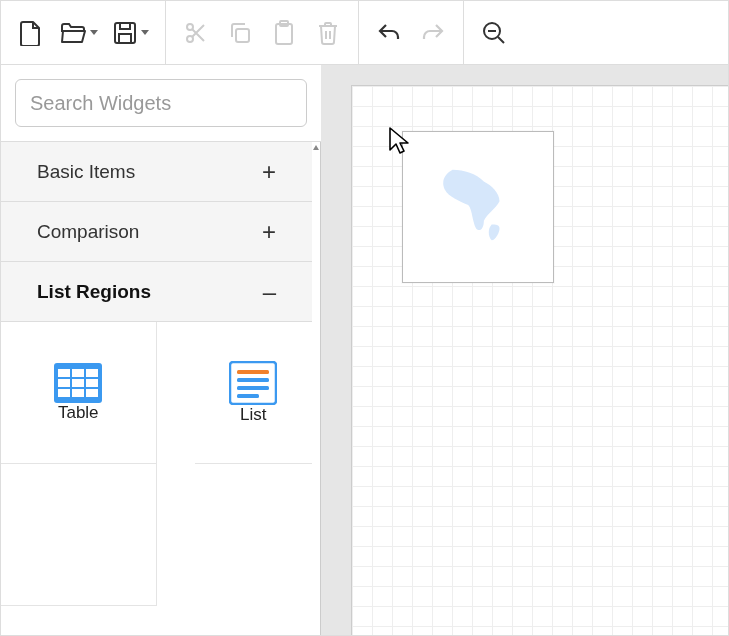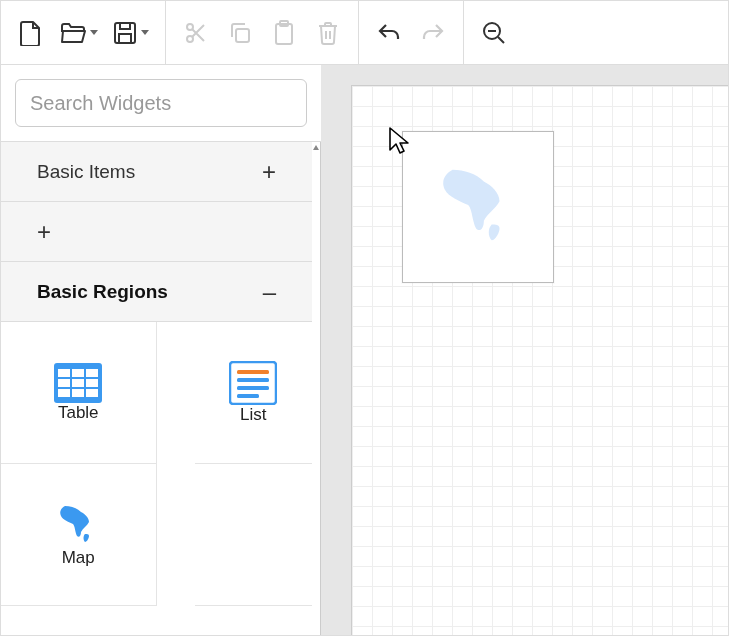--- a/index.html
+++ b/index.html
@@ -271,24 +271,25 @@
     </div>
 
     <div class="panel-body">
       <div class="scroll-corner"></div>
       <div class="scroll-inner">
         <div class="accordion-header">
           <span>Basic Items</span>
           <span class="accordion-toggle">+</span>
         </div>
         <div class="accordion-header">
+          <span>Comparison</span>
           <span class="accordion-toggle">+</span>
         </div>
         <div class="accordion-header expanded">
-          <span>Basic Regions</span>
+          <span>List Regions</span>
           <span class="accordion-toggle">–</span>
         </div>
 
         <div class="widget-grid">
           <div class="widget-cell">
             <svg width="48" height="40" viewBox="0 0 48 40">
               <rect x="0" y="0" width="48" height="40" rx="3" fill="#3b99f0"></rect>
               <rect x="4" y="6" width="12" height="8" fill="#fff"></rect>
               <rect x="18" y="6" width="12" height="8" fill="#fff"></rect>
               <rect x="32" y="6" width="12" height="8" fill="#fff"></rect>
@@ -304,26 +305,20 @@
           <div class="widget-cell">
             <svg width="48" height="44" viewBox="0 0 48 44">
               <rect x="1" y="1" width="46" height="42" rx="3" fill="#fff" stroke="#3b99f0" stroke-width="2.5"></rect>
               <rect x="8" y="9" width="32" height="4" rx="1.5" fill="#f0802b"></rect>
               <rect x="8" y="17" width="32" height="4" rx="1.5" fill="#3b99f0"></rect>
               <rect x="8" y="25" width="32" height="4" rx="1.5" fill="#3b99f0"></rect>
               <rect x="8" y="33" width="22" height="4" rx="1.5" fill="#3b99f0"></rect>
             </svg>
             <span>List</span>
           </div>
-          <div class="widget-cell">
-            <svg width="46" height="46" viewBox="0 0 46 46">
-              <path fill="#3b99f0" d="M10 4 C6 6 4 10 6 14 C8 18 14 20 18 22 C20 24 20 30 22 34 C24 36 26 34 26 30 C28 26 32 24 34 20 C34 16 30 12 26 10 C22 6 16 4 10 4 Z M30 32 C28 34 28 38 30 40 C32 40 34 36 34 34 C34 32 32 32 30 32 Z"></path>
-            </svg>
-            <span>Map</span>
-          </div>
           <div class="widget-cell"></div>
         </div>
       </div>
     </div>
   </div>
 
   <div class="canvas-wrap">
     <div class="canvas">
       <div class="dropped-widget">
         <svg width="90" height="90" viewBox="0 0 46 46">

